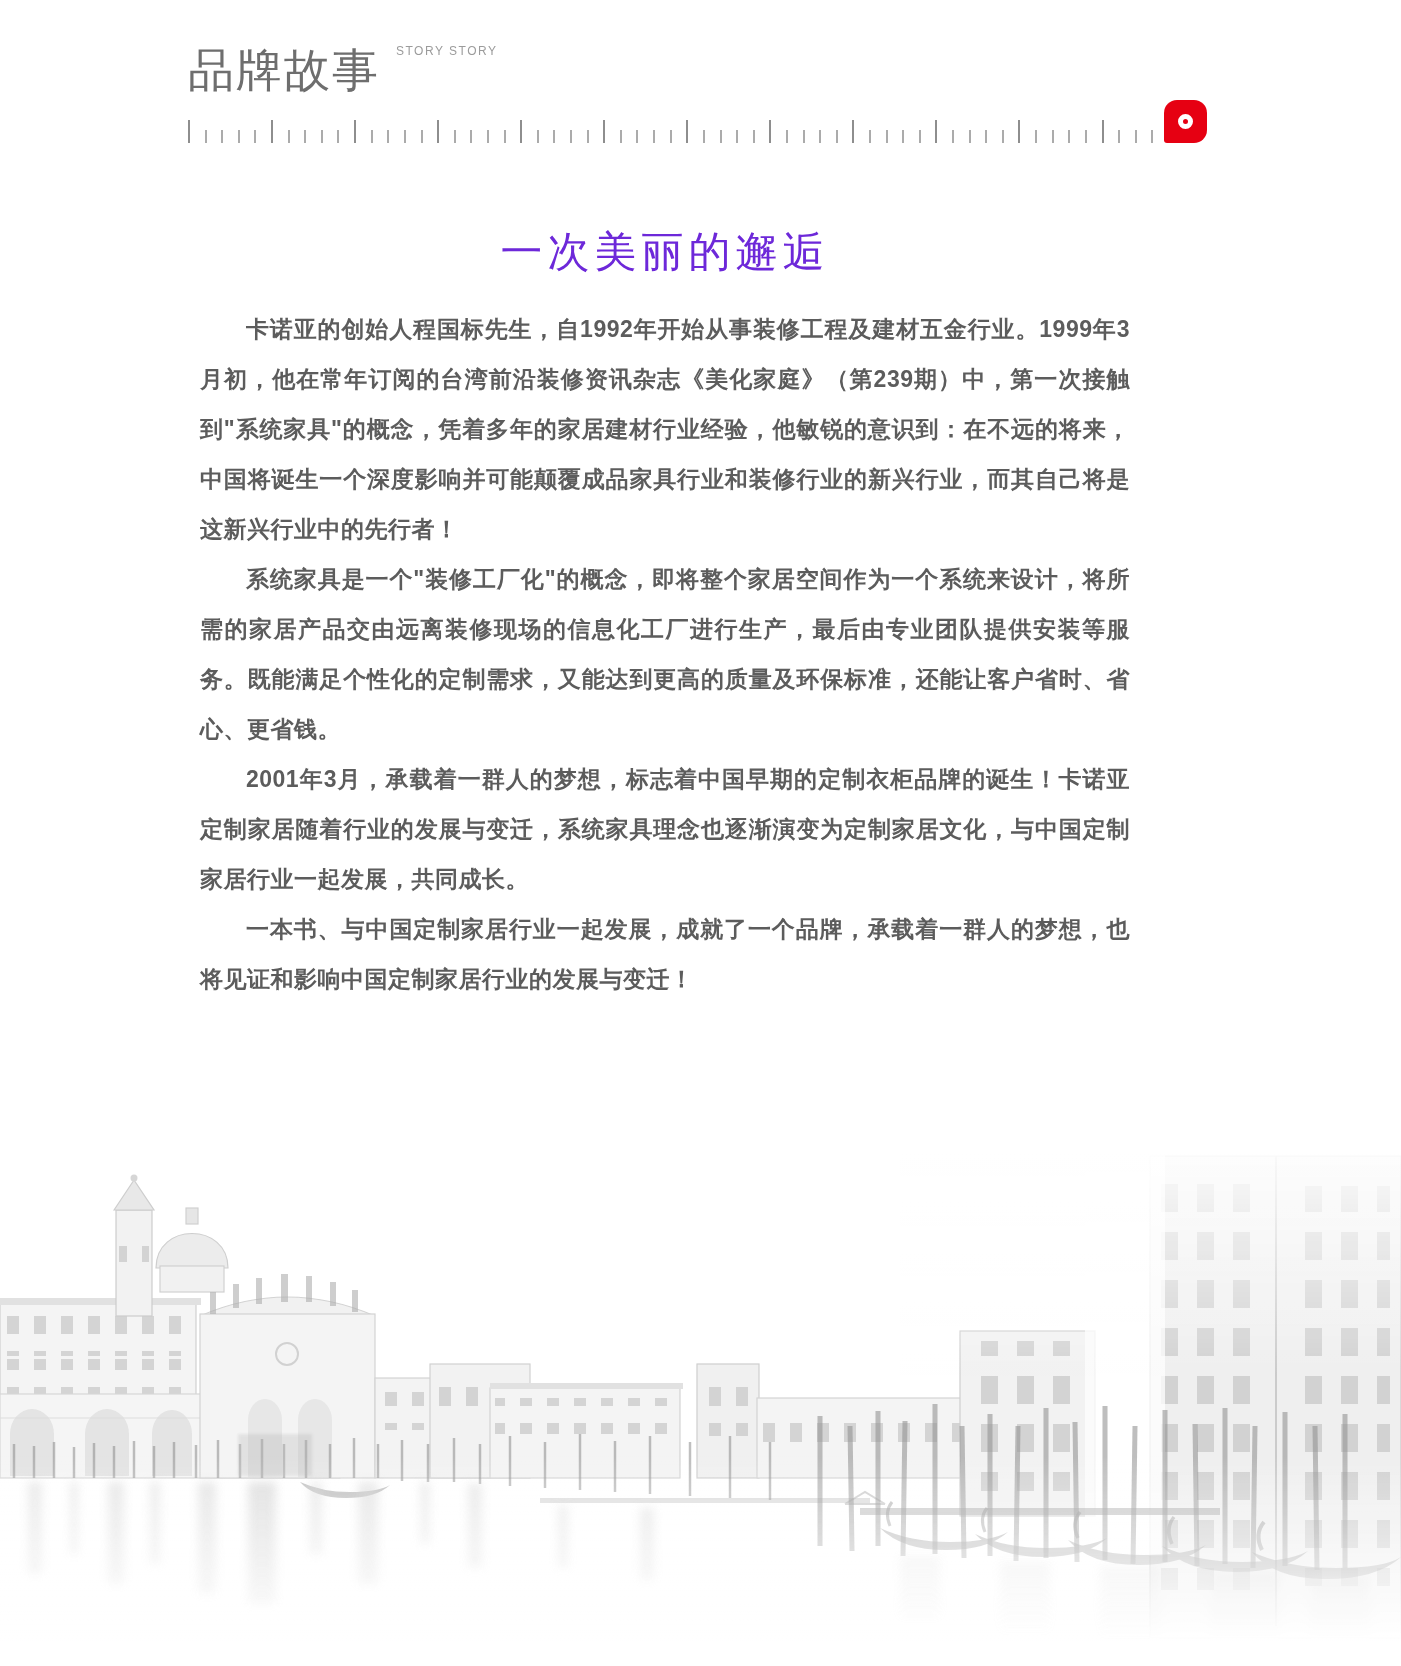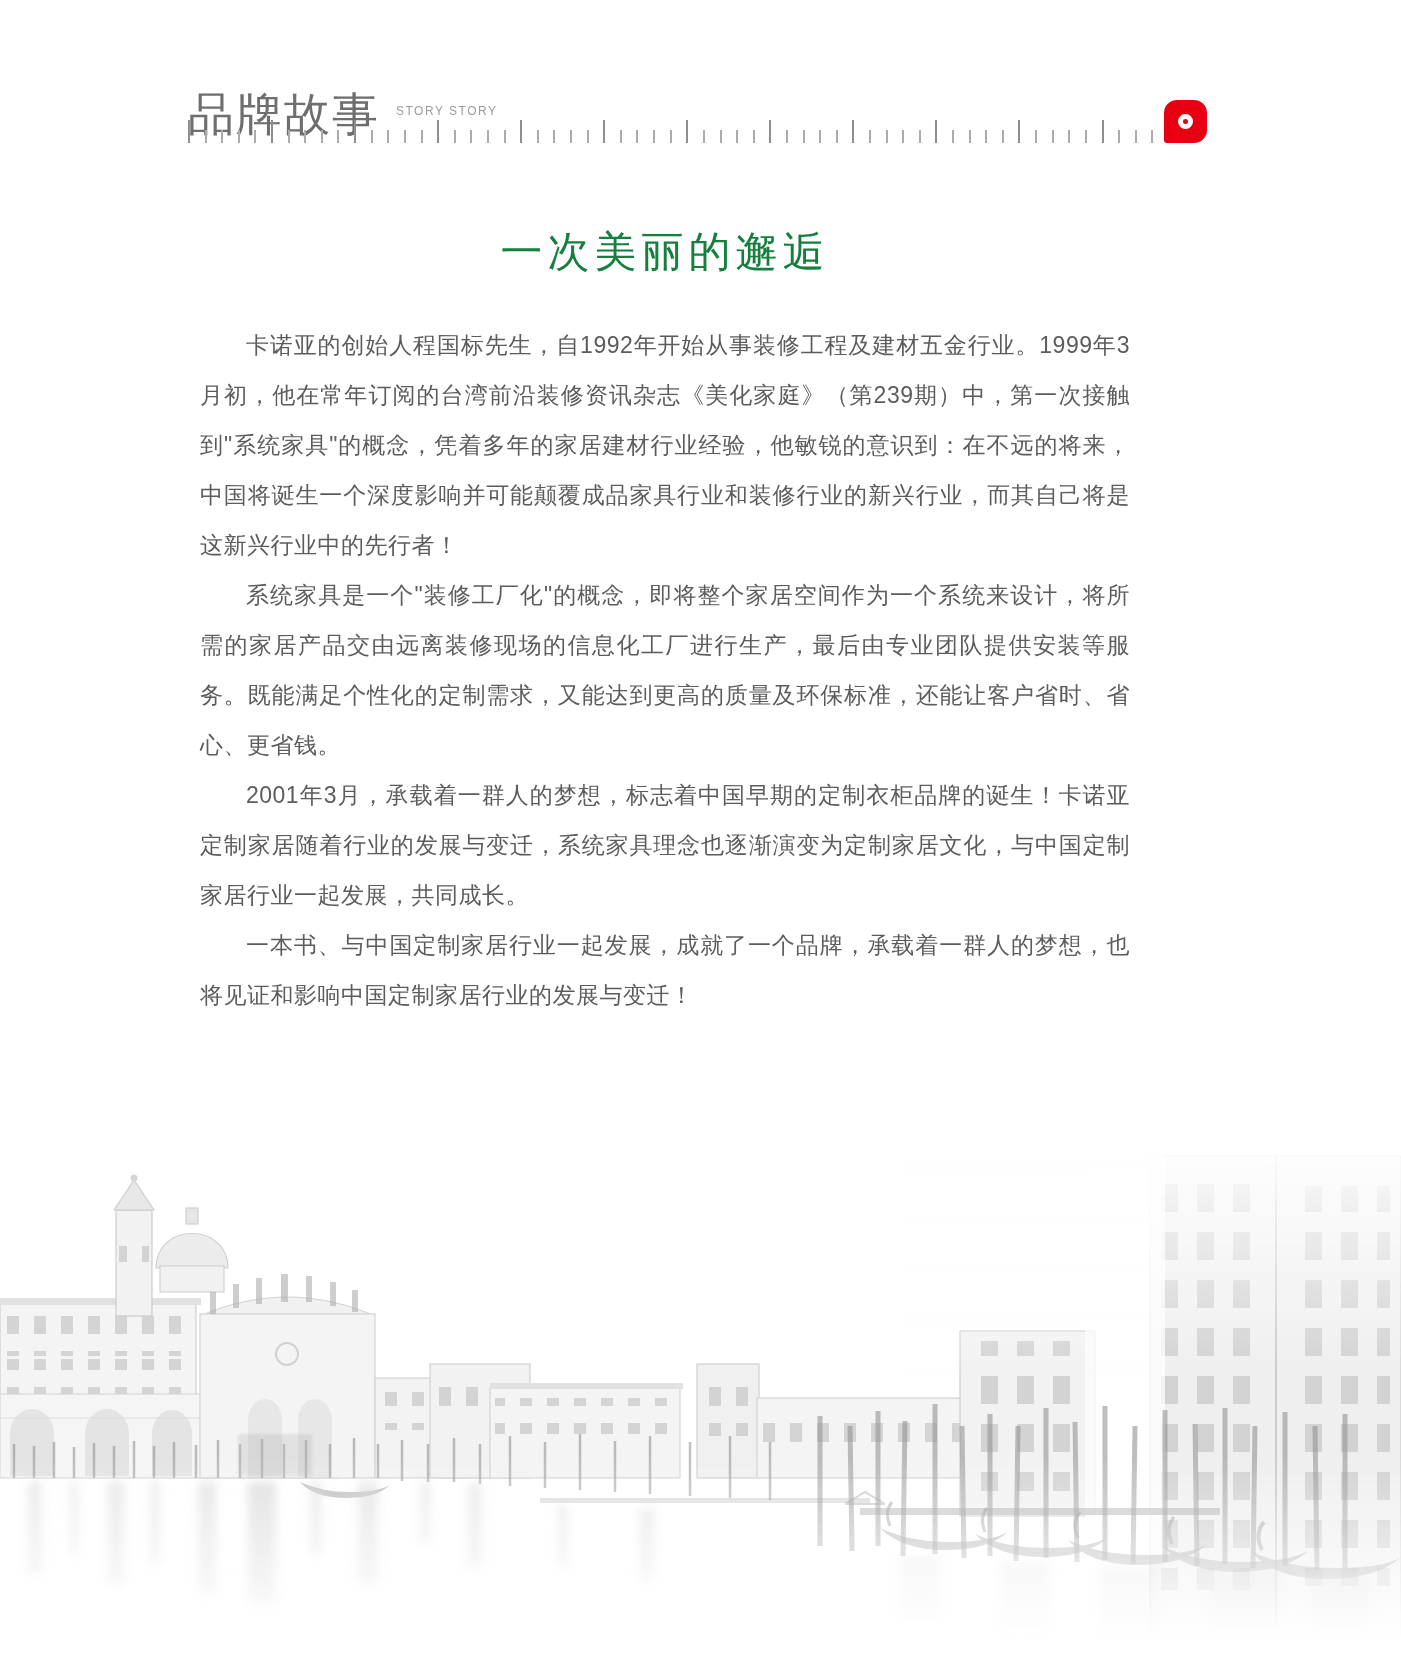--- a/index.html
+++ b/index.html
@@ -2,37 +2,37 @@
 <html><head>
 <meta charset="utf-8">
 <style>
   * { margin:0; padding:0; box-sizing:border-box; }
   html,body { background:#ffffff; }
   .page {
     position:relative; width:1401px; height:1666px; background:#ffffff;
     overflow:hidden; font-family:"Liberation Sans","DejaVu Sans",sans-serif;
   }
   
-  .header { position:absolute; left:188px; top:44px; display:flex; align-items:center;margin-top:44px; }
+  .header { position:absolute; left:188px; top:44px; display:flex; align-items:flex-start; }
   .brand-title { font-size:46px; font-weight:500; color:#6e6e6e; line-height:1.15; letter-spacing:2px; }
   .brand-subtitle { font-size:12px; color:#9b9b9b; letter-spacing:1.5px; margin-left:16px; margin-bottom:7px; }
   
   .ruler { position:absolute; left:188px; top:120px; width:966px; height:23px;
            display:flex; justify-content:space-between; align-items:flex-end; }
   .tick { width:2px; height:13px; background:#ababab; }
   .tick.major { height:23px; background:#8e8e8e; }
   
   .logo-badge { position:absolute; left:1164px; top:100px; width:43px; height:43px;
                 background:#e60012; border-radius:13px 13px 13px 3px;
                 display:flex; align-items:center; justify-content:center; }
   .logo-ring { width:15px; height:15px; border:5.5px solid #ffffff; border-radius:50%; }
   
   .main-heading { position:absolute; left:200px; top:224px; width:930px; text-align:center;
-                  font-size:42px; font-weight:500; color:#15803d; letter-spacing:5px; }
-  .article { position:absolute; left:200px; top:320px; width:930px; }
+                  font-size:42px; font-weight:500; color:#6d28d9; letter-spacing:5px; }
+  .article { position:absolute; left:200px; top:304px; width:930px;font-weight:bold; }
   .article p { font-size:23px; line-height:50px; color:#5c5c5c; text-align:justify;
                text-indent:2em; letter-spacing:0.5px; }
   
   .venice { position:absolute; left:0; top:1126px; width:1401px; height:540px; }
   .venice svg { display:block; }
 </style>
 </head>
 <body>
 
 <div class="page">

